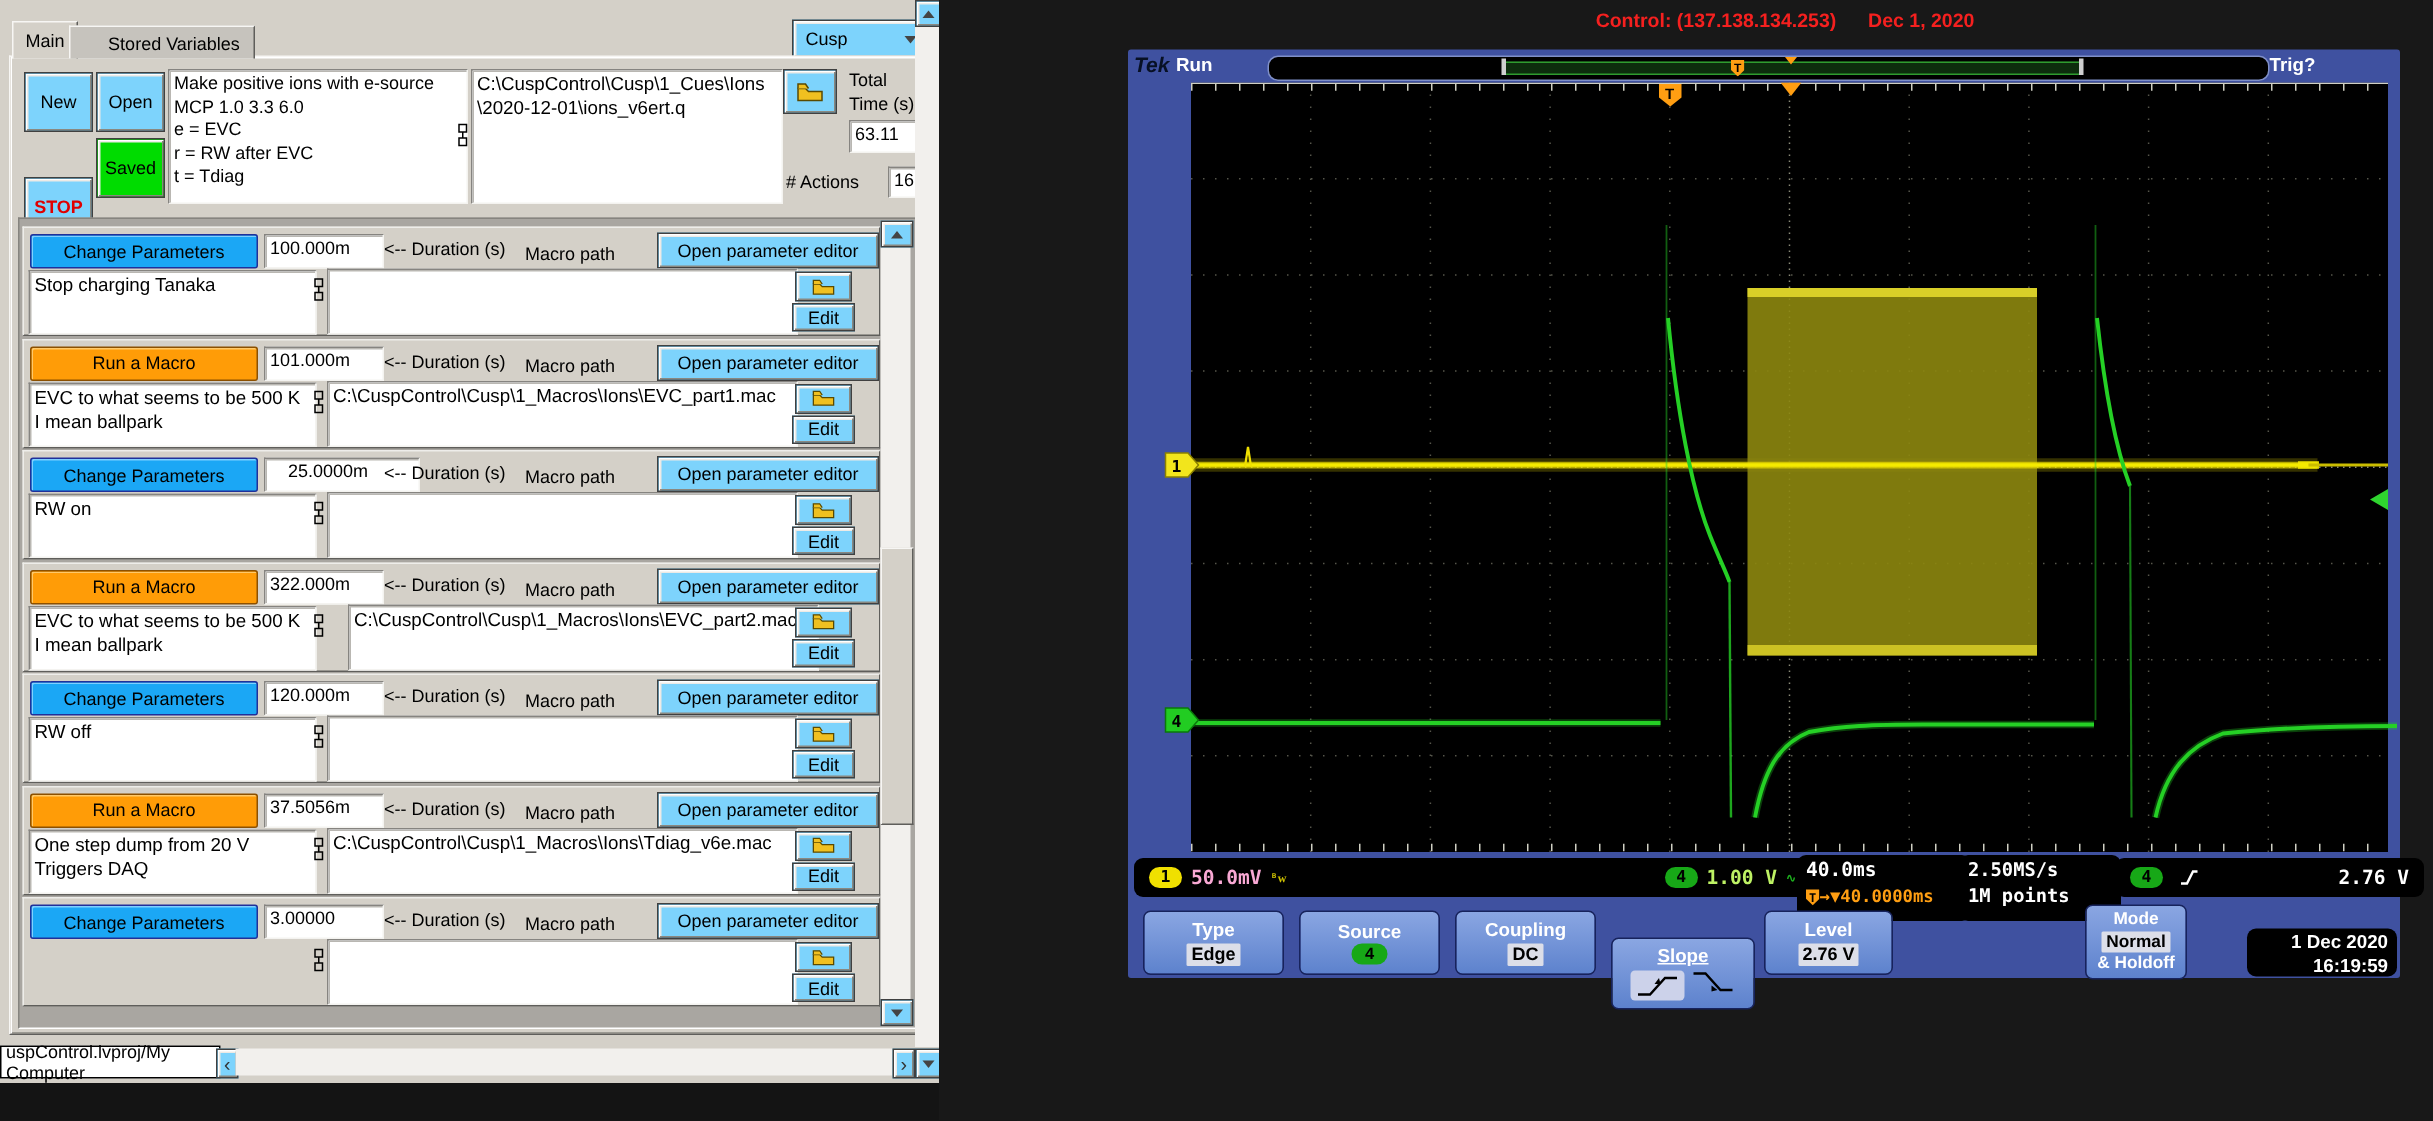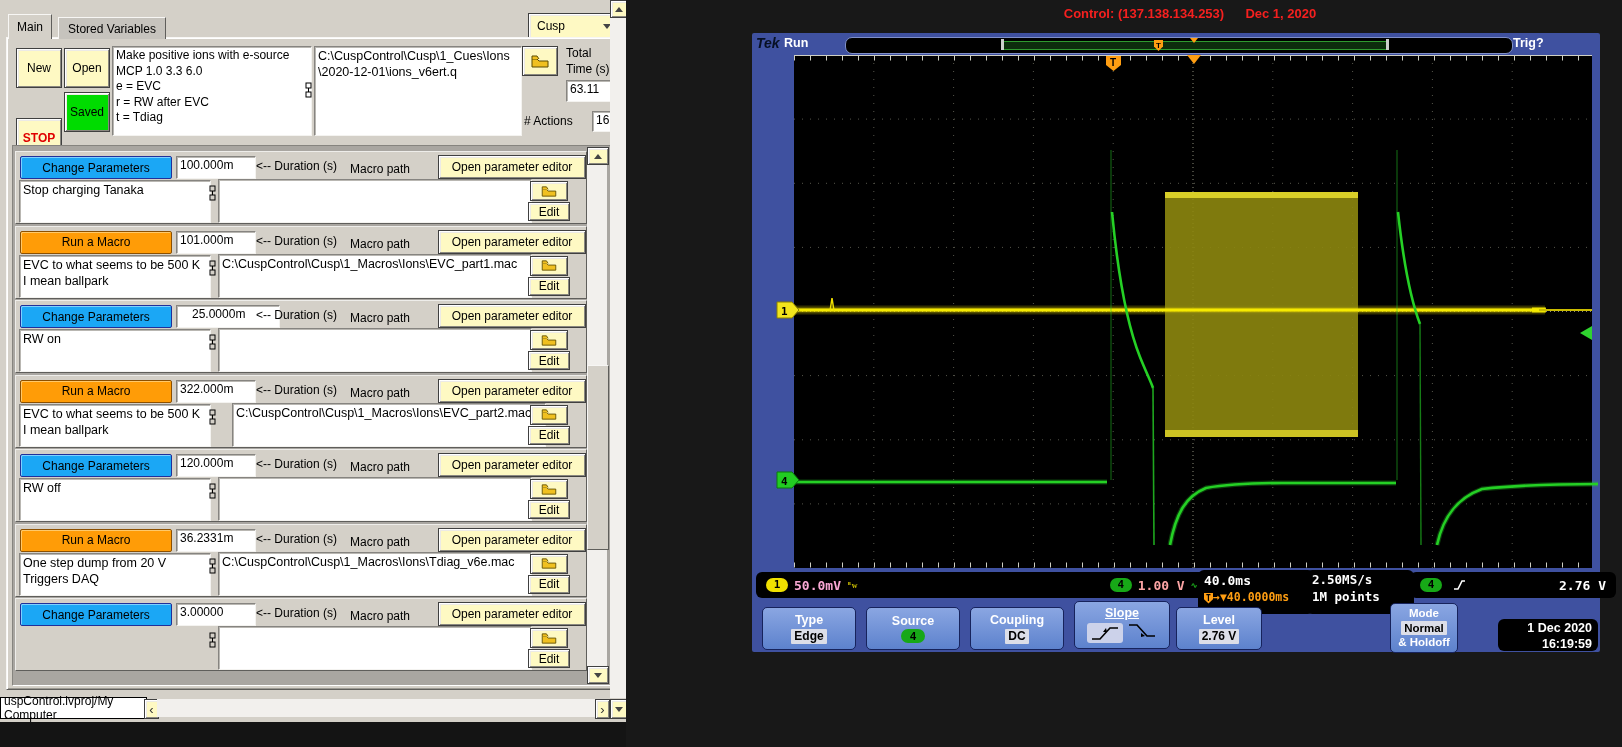--- a/index.html
+++ b/index.html
@@ -4,21 +4,21 @@
 <style>
   html,body{margin:0;padding:0;}
   body{width:1622px;height:747px;position:relative;overflow:hidden;background:#141414;
        font-family:"Liberation Sans",sans-serif;font-size:12px;color:#000;}
   .abs{position:absolute;}
 
   
   #left-panel{left:0;top:0;width:626px;height:722px;background:#d4d0c8;}
   .raised{background:#d4d0c8;border:1px solid #5f5e5b;border-top-color:#f7f6f4;border-left-color:#f7f6f4;
           box-shadow:inset 1px 1px 0 #fff, inset -1px -1px 0 #9b9992;}
-  .btn3d{background:#fef9c3;border:1px solid #404040;
+  .btn3d{background:#7dd3fc;border:1px solid #404040;
          box-shadow:inset 1px 1px 0 #fff, inset -1px -1px 0 #8a8880, inset 2px 2px 0 #eceae6;
          display:flex;align-items:center;justify-content:center;cursor:default;}
   .sunkw{background:#fff;border:1px solid #868480;border-bottom-color:#f4f3f0;border-right-color:#f4f3f0;
          box-shadow:inset 1px 1px 0 #b9b7b2;}
   .tab{border:1px solid #5f5e5b;border-bottom:none;border-top-color:#f7f6f4;border-left-color:#f7f6f4;
        background:#d4d0c8;display:flex;align-items:center;justify-content:center;}
   .tab.unsel{background:#c6c3bd;}
   .prewrap{white-space:pre-wrap;word-break:break-word;line-height:1.3;padding:1px 3px;overflow:hidden;}
   .lbl{color:#000;}
   .type-btn{display:flex;align-items:center;justify-content:center;font-size:12px;border-radius:2px;}
@@ -67,21 +67,21 @@
                 font-size:12.5px;font-weight:bold;line-height:1.25;padding:2px 6px;}
 </style>
 </head>
 <body>
 
 <div id="left-panel" class="abs">
 
   <div class="abs tab" style="left:8px;top:14px;width:42px;height:24px;z-index:2;">
     <span>Main</span>
   </div>
-  <div class="abs tab unsel" style="left:58px;top:17px;width:106px;height:21px;z-index:2;">
+  <div class="abs tab unsel" style="left:46px;top:17px;width:106px;height:21px;z-index:2;padding-left:16px;">
     <span>Stored Variables</span>
   </div>
 
   <div class="abs btn3d" style="left:528px;top:13px;width:74px;height:24px;justify-content:space-between;padding:0 8px;">
     <span>Cusp</span>
     <span class="arr dn"></span>
   </div>
 
   <div class="abs raised" style="left:6px;top:37px;width:604px;height:651px;"></div>
 
@@ -236,21 +236,21 @@
     <div class="abs btn3d" style="left:514px;top:29px;width:36px;height:18px;">
       <svg width="16" height="11" viewBox="0 0 18 13">
             <path d="M1,4 h5 l2,2 h9 v6 h-16 z" fill="#f0c020" stroke="#5a4a00"></path>
             <path d="M1,4 v-3 h5 l2,3" fill="#f0c020" stroke="#5a4a00"></path>
           </svg>
     </div>
     <div class="abs btn3d" style="left:512px;top:50px;width:40px;height:17px;">Edit</div>
   </div>
       <div class="row" style="top: 377.5px;">
     <div class="abs type-btn macro" style="left:4px;top:4px;width:150px;height:21px;">Run a Macro</div>
-    <div class="abs sunkw" style="left:160px;top:4px;width:72px;height:19px;padding:1px 3px;">36.2331m</div>
+    <div class="abs sunkw" style="left:160px;top:4px;width:72px;height:19px;padding:1px 3px;">37.5056m</div>
     <span class="abs lbl" style="left:240px;top:7px;">&lt;-- Duration (s)</span>
     <span class="abs lbl" style="left:334px;top:10px;">Macro path</span>
     <div class="abs btn3d" style="left:422px;top:3px;width:146px;height:22px;">Open parameter editor</div>
     <div class="abs sunkw prewrap" style="left:3px;top:28px;width:184px;height:39px;font-size:12.5px;">One step dump from 20 V
 Triggers DAQ</div>
     <span class="abs" style="left:193px;top:33px;">
       <svg width="8" height="16">
             <rect x="1" y="1" width="5" height="5" fill="none" stroke="#000"></rect>
             <rect x="1" y="10" width="5" height="5" fill="none" stroke="#000"></rect>
             <line x1="3.5" y1="6" x2="3.5" y2="10" stroke="#000"></line>
@@ -408,21 +408,21 @@
       <text x="334" y="11" font-size="10" font-weight="bold" fill="#000">T</text>
     </g>
   </svg>
 
   <div class="abs blackbox" style="left:4px;top:539px;width:442px;height:26px;display:flex;align-items:center;padding:0 10px;gap:6px;">
     <span class="ch-oval oval-y">1</span>
     <span style="color:#f9a8d4;">50.0mV</span>
     <span class="bw" style="color:#f0e000;">ᴮᴡ</span>
     <span style="flex:1;"></span>
     <span class="ch-oval oval-g">4</span>
-    <span style="color:#fca5a5;">1.00 V</span>
+    <span style="color:#bef264;">1.00 V</span>
     <span class="bw" style="color:#22cc22;">∿ᴮᴡ</span>
   </div>
   <div class="abs blackbox" style="left:446px;top:537px;width:104px;height:40px;padding:2px 6px;line-height:1.35;">
     <div>40.0ms</div>
     <div class="org" style="font-size:11.5px;">
       <span class="mini-t" style="position:static;display:inline-block;">T</span><span>→▼</span><span>40.0000ms</span>
     </div>
   </div>
   <div class="abs blackbox" style="left:554px;top:537px;width:96px;height:40px;padding:2px 6px;line-height:1.35;font-size:12.5px;">
     <div>2.50MS/s</div>
@@ -441,21 +441,21 @@
     <div class="chip">Edge</div>
   </div>
   <div class="abs menu-btn" style="left:114px;top:574px;width:92px;height:41px;">
     <div>Source</div>
     <div class="ch-oval oval-g" style="width:24px;">4</div>
   </div>
   <div class="abs menu-btn" style="left:218px;top:574px;width:92px;height:41px;">
     <div>Coupling</div>
     <div class="chip">DC</div>
   </div>
-  <div class="abs menu-btn" style="left:322px;top:568px;width:94px;height:46px;text-decoration:underline;">
+  <div class="abs menu-btn" style="left:322px;top:592px;width:94px;height:46px;text-decoration:underline;">
     <div>Slope</div>
     <div style="display:flex;align-items:center;gap:4px;">
       <span style="background:#ccd2ea;border-radius:3px;padding:1px 3px;display:inline-flex;">
         <svg width="30" height="18">
             <path d="M2,15 h8 l10,-11 h8" stroke="#000" stroke-width="1.6" fill="none"></path>
             <path d="M13,8 l3,-4 l1,4" fill="#000"></path>
           </svg>
       </span>
       <span>
         <svg width="30" height="18">

